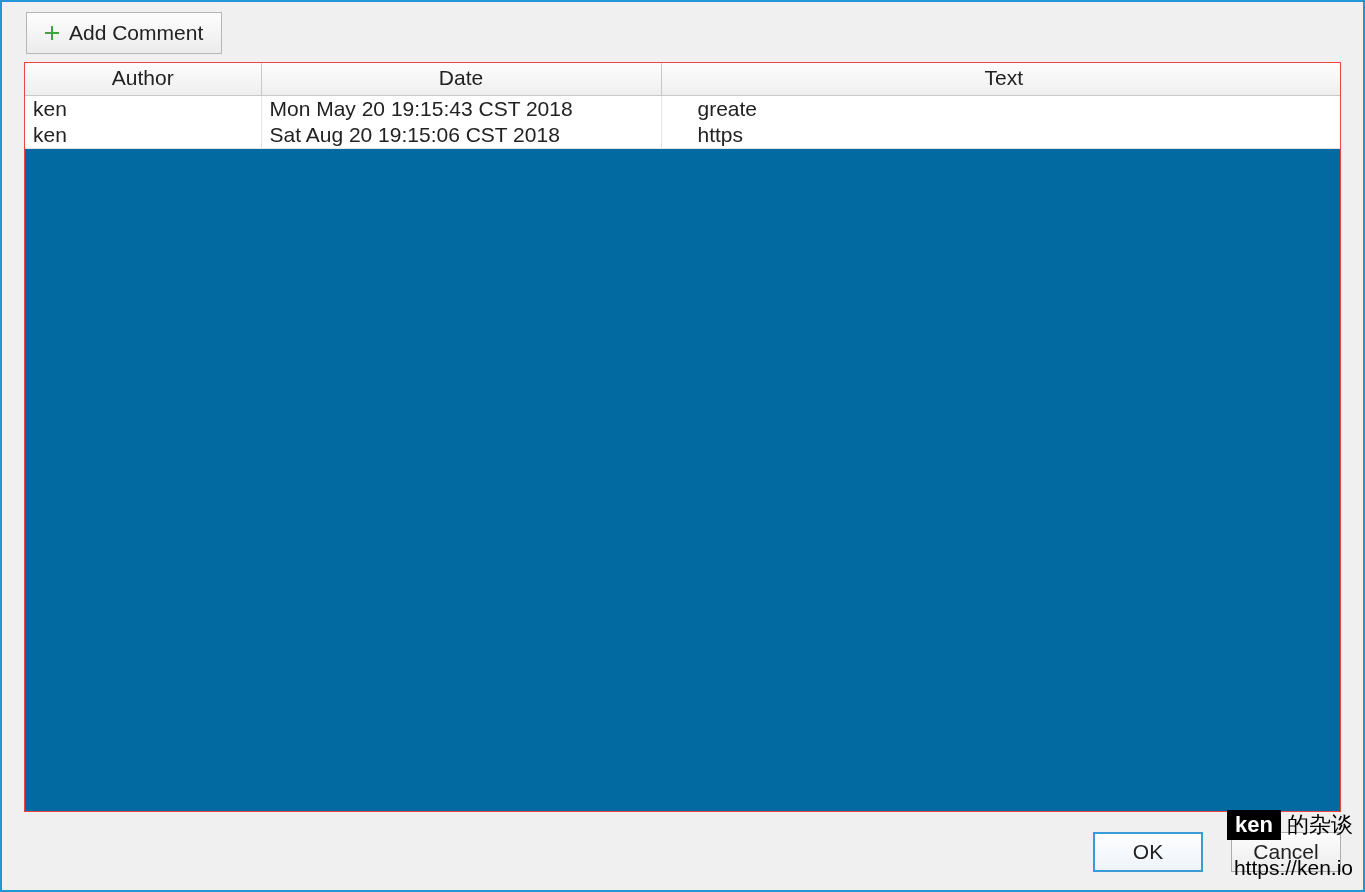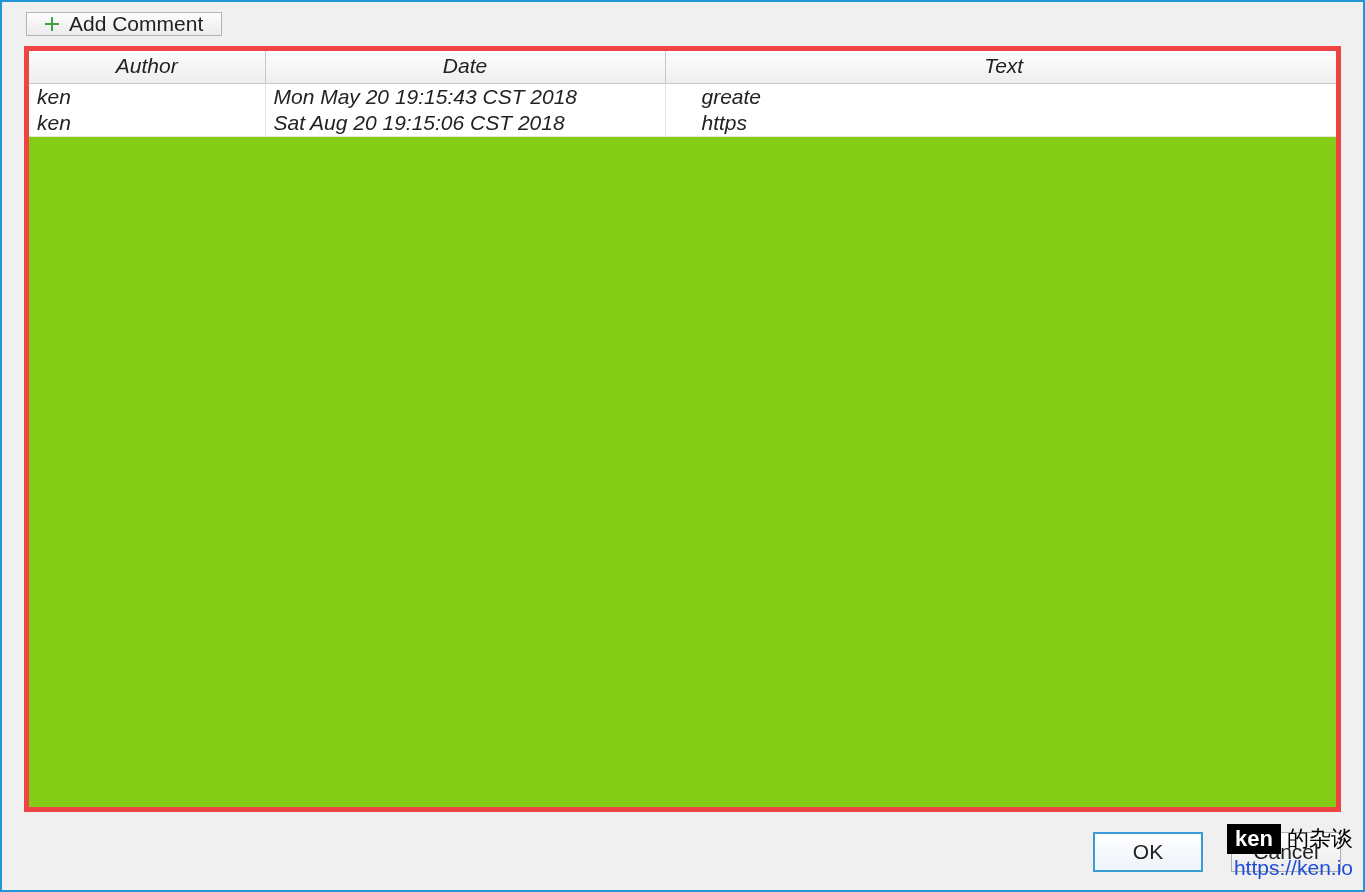--- a/index.html
+++ b/index.html
@@ -30,39 +30,38 @@
     .add-comment-btn {
       display: inline-flex;
       align-items: center;
       gap: 8px;
       padding: 6px 18px 6px 16px;
       background: linear-gradient(#fdfdfd, #ececec);
       border: 1px solid #b5b5b5;
       font-size: 21px;
       color: #222;
       cursor: pointer;
-      height: 24px;
+      height: 42px;
     }
     .plus-icon {
       display: inline-flex;
       align-items: center;
       justify-content: center;
       width: 18px;
       height: 18px;
     }
     .plus-icon svg {
       width: 18px;
       height: 18px;
     }
     .table-container {
       flex: 1;
-      border: 5px solid #ef4444;
-      background: #84cc16;
+      border: 1px solid #ef4444;
+      background: #0369a1;
       overflow: hidden;
-      font-style: italic;
     }
     table.comments-table {
       width: 100%;
       border-collapse: collapse;
       table-layout: fixed;
     }
     table.comments-table thead th {
       background: linear-gradient(#fdfdfd, #eeeeee);
       border: 1px solid #c8c8c8;
       border-top: none;
@@ -143,22 +142,22 @@
     .wm-ken {
       background: #000;
       color: #fff;
       font-weight: bold;
       padding: 2px 8px;
       margin-right: 6px;
       display: inline-block;
     }
     .wm-line2 {
       font-size: 21px;
-      color: #1d4ed8;
-      margin-top: 2px;
+      color: #000000;
+      margin-top: 16px;
     }
   </style>
 </head>
 <body>
 
 <div class="dialog-content">
 
   <div class="toolbar">
     <button class="add-comment-btn">
       <span class="plus-icon">

